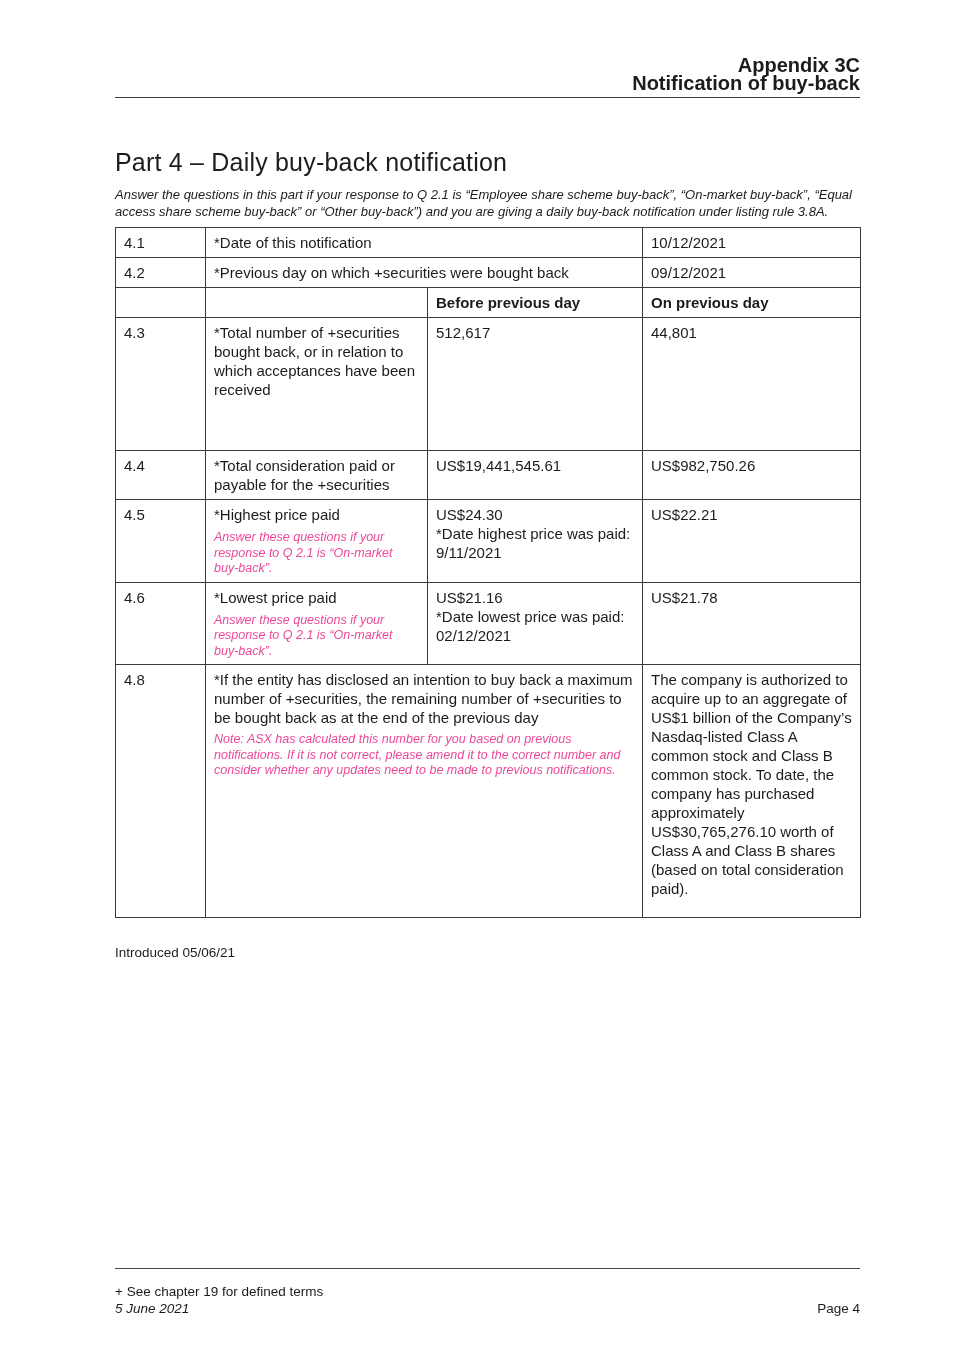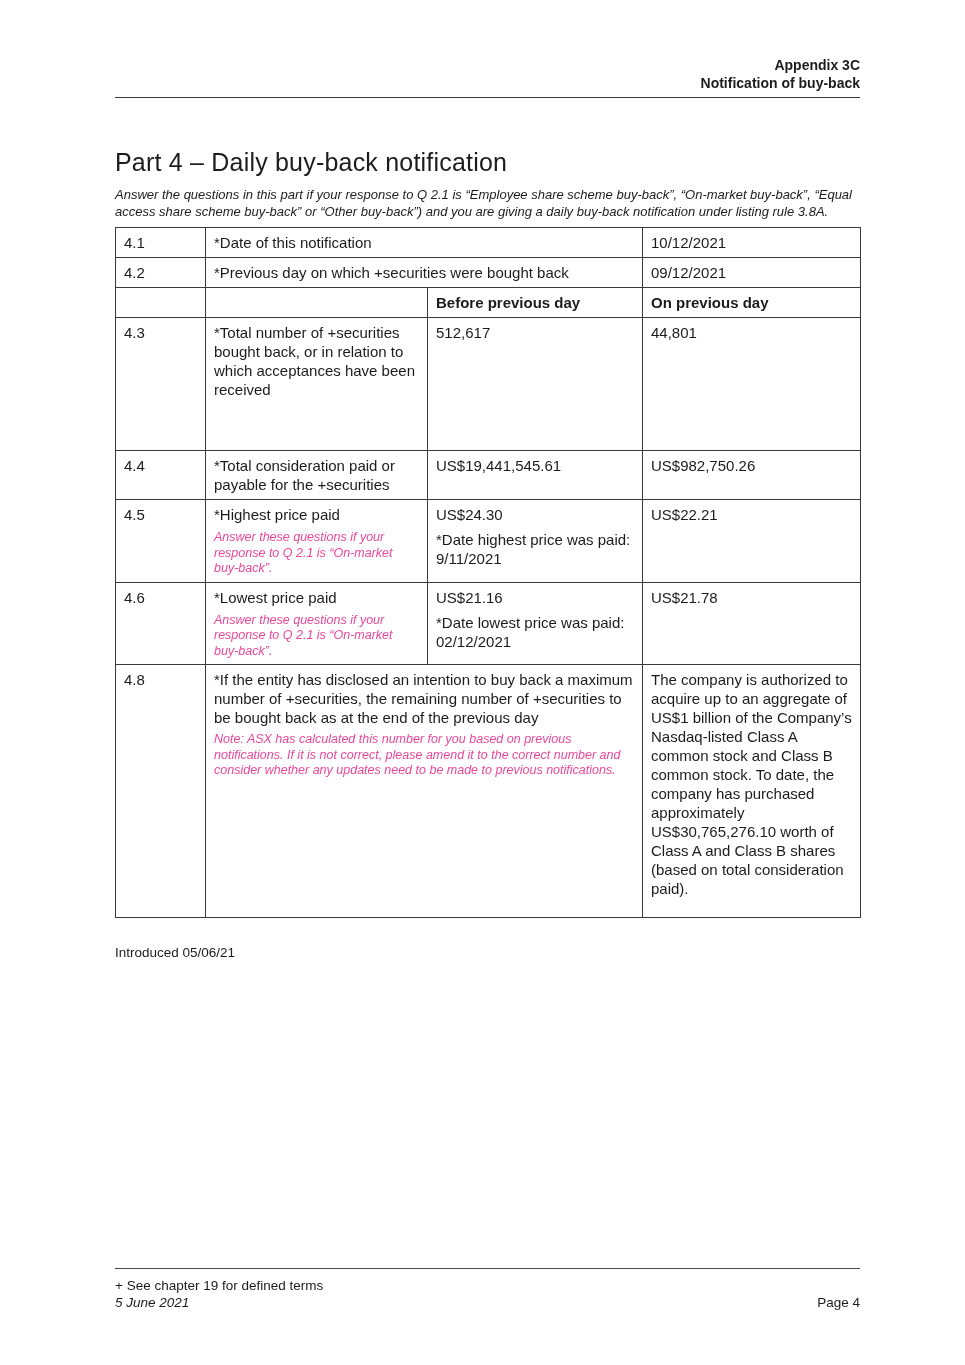--- a/index.html
+++ b/index.html
@@ -10,21 +10,21 @@
     color: #1c1c1c;
     position: relative;
     overflow: hidden;
   }
   .page {
     position: relative;
     width: 965px; height: 1365px;
     padding: 56px 105px 0 115px;
   }
   
-  .doc-header { text-align: right; font-weight: bold; font-size: 14px; line-height: 18px; }
+  .doc-header { text-align: right; font-weight: bold; font-size: 20px; line-height: 18px; }
   .header-rule { border: none; border-top: 1.5px solid #3a3a3a; margin-top: 5px; }
   
   .part-title { margin-top: 50px; font-size: 25px; font-weight: normal; letter-spacing: 0.2px; }
   .intro p { font-style: italic; font-size: 13px; line-height: 16.5px; margin-top: 10px; }
   
   table.bb-table {
     margin-top: 7px;
     width: 745px;
     border-collapse: collapse;
     table-layout: fixed;
@@ -47,31 +47,31 @@
   .r46 td { height: 80px; }
   .r48 td { height: 253px; }
   td.th-cell { font-weight: bold; }
   .cell-note {
     font-style: italic;
     font-size: 12.5px;
     line-height: 15.5px;
     margin-top: 6px;
     color: #ec4899;
   }
-  .val-second { margin-top: 6px; }
+  .val-second { margin-top: 0; }
   .q48-note { margin-top: 5px; }
   
   .introduced { margin-top: 27px; font-size: 13.5px; }
   
   .doc-footer {
     position: absolute;
     left: 115px; right: 105px;
     top: 1268px;
     border-top: 1.5px solid #4a4a4a;
-    padding-top: 8px;
+    padding-top: 14px;
     font-size: 13.5px;
     line-height: 17px;
   }
   .footer-row2 { display: flex; justify-content: space-between; }
   .footer-date { font-style: italic; }
 </style>
 </head>
 <body>
 
 <div class="page">

